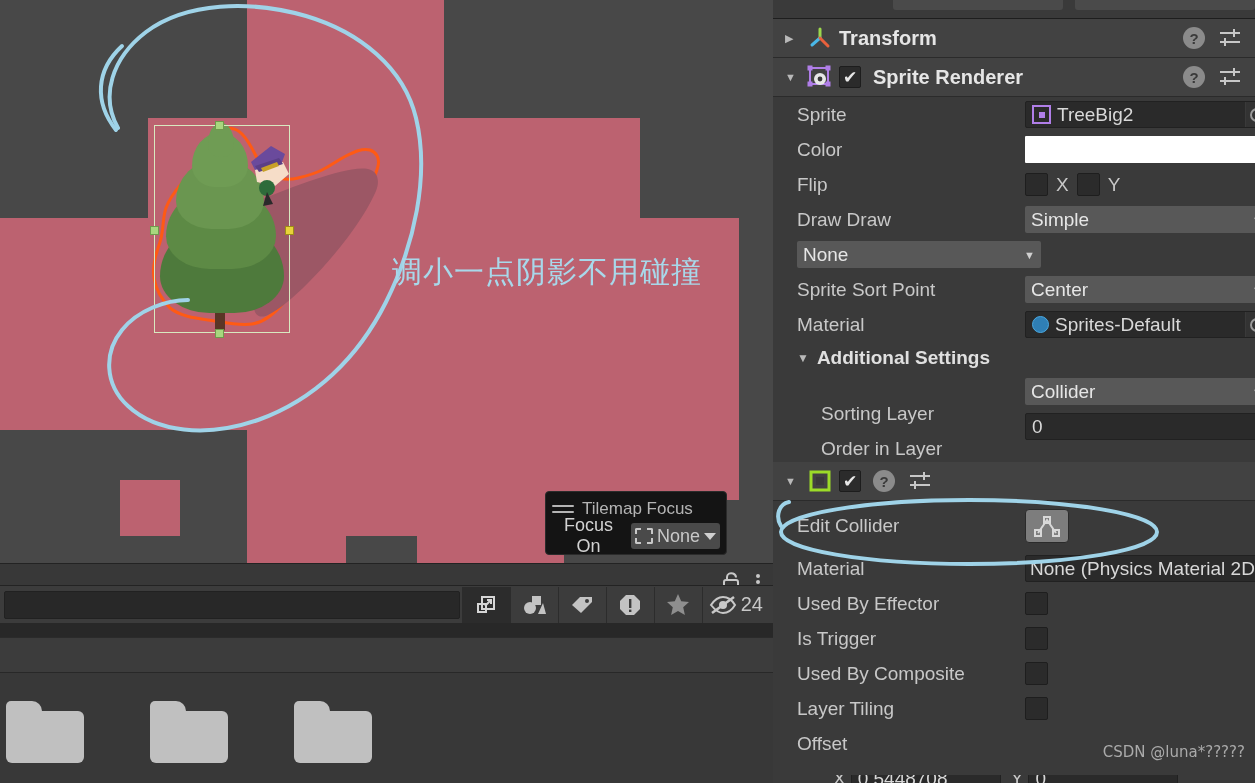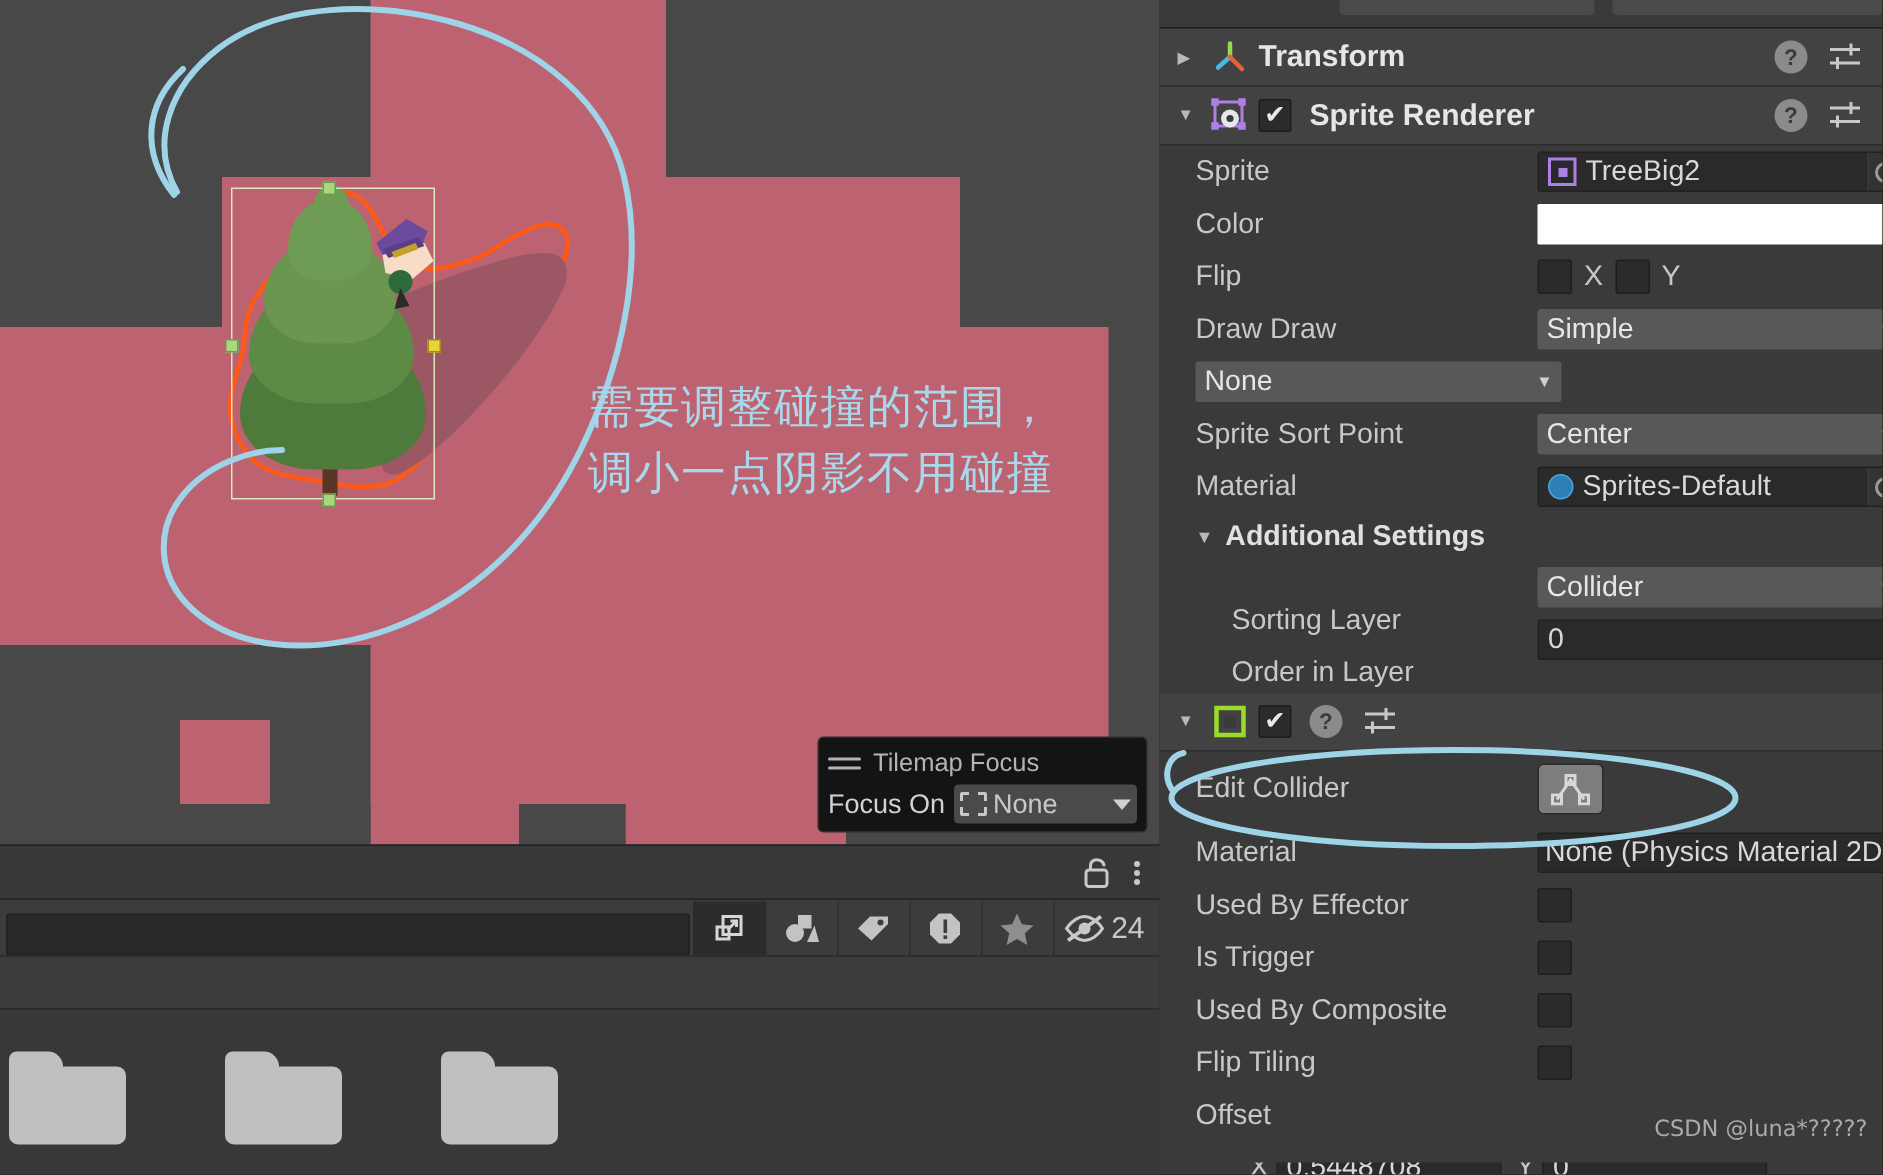--- a/index.html
+++ b/index.html
@@ -34,37 +34,37 @@
   #character{position:absolute;left:245px;top:140px;width:56px;height:80px;}
 
   
   #annotation-circle-scene{position:absolute;left:60px;top:0px;width:400px;height:460px;pointer-events:none;}
   
   #annotation-note{position:absolute;left:392px;top:250px;color:#a8d8ea;
      font-size:30px;line-height:44px;font-family:"DejaVu Sans","Liberation Sans",sans-serif;white-space:nowrap;}
   #annotation-note div{letter-spacing:1px;}
 
   
-  #tilemap-focus{position:absolute;left:545px;top:491px;width:220px;height:64px;
-     background:#141414;border:1px solid #2b2b2b;border-radius:4px;padding:4px 6px;box-sizing:border-box;}
+  #tilemap-focus{position:absolute;left:545px;top:491px;width:182px;height:64px;
+     background:#141414;border:1px solid #2b2b2b;border-radius:4px;padding:4px 6px;box-sizing:border-box;text-align:center;}
   #tilemap-focus-title{display:flex;align-items:center;gap:8px;color:#b4b4b4;font-size:17px;height:26px;}
   .hamburger{display:inline-block;width:22px;}
   .hamburger span{display:block;height:2px;background:#b4b4b4;margin:4px 0;border-radius:1px;}
   #tilemap-focus-row{display:flex;align-items:center;gap:6px;height:28px;}
   #tilemap-focus-label{color:#d2d2d2;font-size:18px;}
   #focus-on-dropdown{flex:1;display:flex;align-items:center;gap:4px;background:#4a4a4a;border-radius:3px;height:26px;padding:0 4px;}
   .dashed-box{width:18px;height:16px;border:2px dashed #c8c8c8;border-radius:2px;box-sizing:border-box;}
   #focus-on-value{color:#c8c8c8;font-size:18px;flex:1;}
   .caret-down{width:0;height:0;border-left:6px solid transparent;border-right:6px solid transparent;border-top:7px solid #d0d0d0;}
 
   
   #console-strip{position:absolute;left:0;top:563px;width:773px;height:36px;background:#383838;
      border-top:1px solid #232323;display:flex;align-items:center;justify-content:flex-end;gap:14px;padding-right:12px;box-sizing:border-box;}
-  #console-toolbar{position:absolute;left:0;top:599px;width:773px;height:38px;background:#3c3c3c;
-     border-top:1px solid #232323;display:flex;align-items:flex-end;box-sizing:border-box;}
+  #console-toolbar{position:absolute;left:0;top:585px;width:773px;height:38px;background:#3c3c3c;
+     border-top:1px solid #232323;display:flex;align-items:center;box-sizing:border-box;}
   #console-search{flex:1;height:26px;margin:0 2px 0 4px;background:#282828;border:1px solid #212121;border-radius:2px;}
   .tb-btn{width:48px;height:36px;display:flex;align-items:center;justify-content:center;
      border-left:1px solid #2c2c2c;box-sizing:border-box;color:#c3c3c3;}
   .tb-btn.pressed{background:#2c2c2c;}
   #hidden-count{display:flex;align-items:center;gap:4px;padding:0 10px 0 6px;height:36px;border-left:1px solid #2c2c2c;color:#c8c8c8;font-size:20px;}
 
   #console-body{position:absolute;left:0;top:637px;width:773px;height:35px;background:#3c3c3c;border-top:1px solid #2b2b2b;}
 
   
   #project-browser{position:absolute;left:0;top:672px;width:773px;height:111px;background:#383838;border-top:1px solid #282828;}
@@ -191,21 +191,20 @@
   </div>
 
   <svg id="annotation-circle-scene" viewBox="0 0 400 460">
     <path d="M58,128 C40,96 52,58 86,32 C126,2 190,0 246,16 C300,32 344,68 356,118
              C370,176 354,246 326,302 C298,358 254,400 198,420 C146,438 96,432 68,406
              C44,384 44,352 62,330 C78,310 106,300 128,300" fill="none" stroke="#9fd3e8" stroke-width="4" stroke-linecap="round"></path>
     <path d="M56,130 C34,102 36,70 62,46" fill="none" stroke="#9fd3e8" stroke-width="4" stroke-linecap="round"></path>
   </svg>
 
   <div id="annotation-note">
-    <div>需要调整碰撞的范围，</div>
     <div>调小一点阴影不用碰撞</div>
   </div>
 
   <div id="tilemap-focus">
     <div id="tilemap-focus-title">
       <span class="hamburger">
           <span></span>
           <span></span>
         </span>
       <span>Tilemap Focus</span>
@@ -506,21 +505,21 @@
   </div>
 
   <div class="prop-row">
     <span class="prop-label">Used By Composite</span>
     <span class="prop-ctrl">
       <span class="checkbox"></span>
     </span>
   </div>
 
   <div class="prop-row">
-    <span class="prop-label">Flip Tiling</span>
+    <span class="prop-label">Layer Tiling</span>
     <span class="prop-ctrl">
       <span class="checkbox"></span>
     </span>
   </div>
 
   <div class="collapsed-offset">
     <span>Offset</span>
   </div>
 
   <svg id="annotation-circle-insp" viewBox="0 0 400 78">

